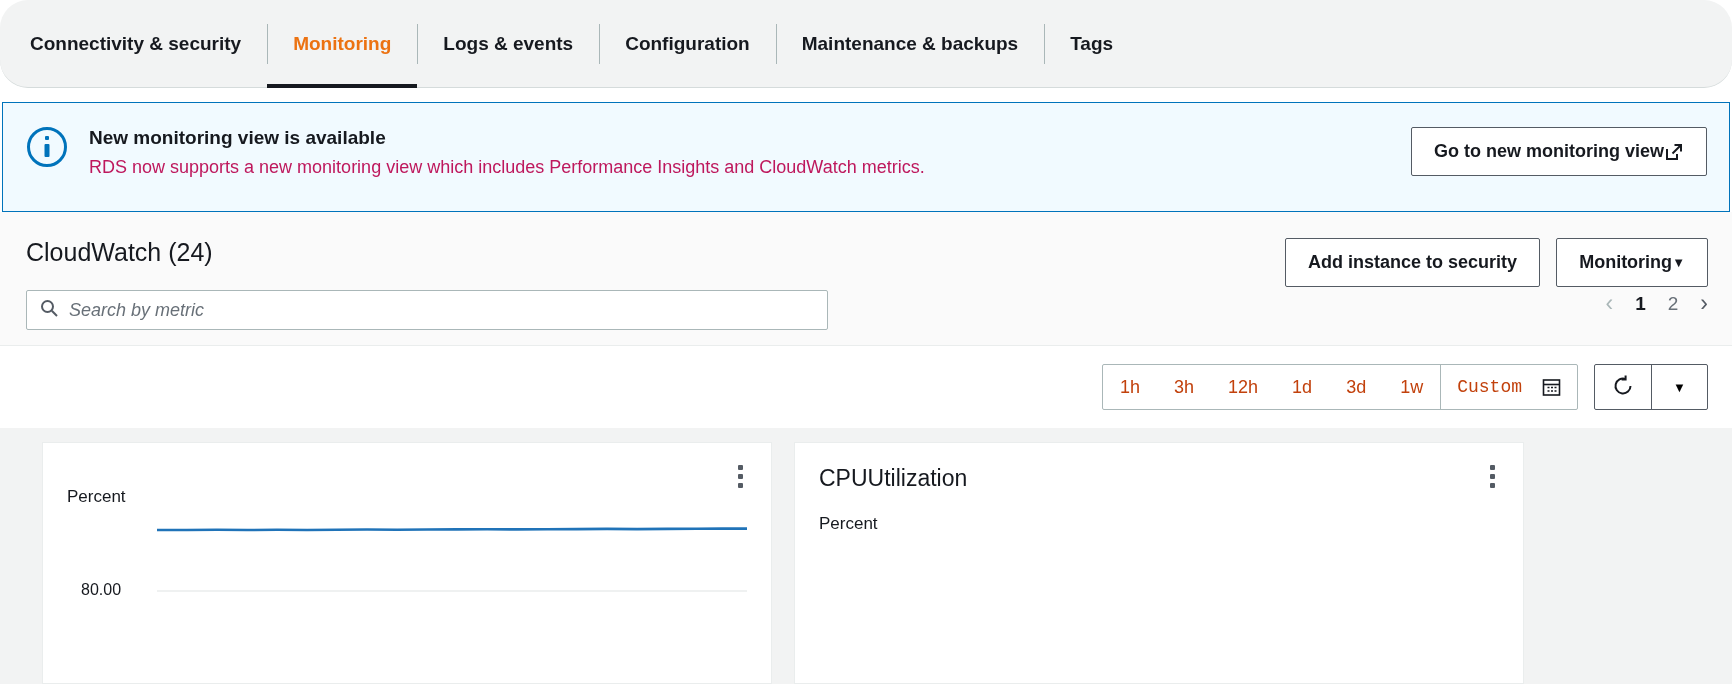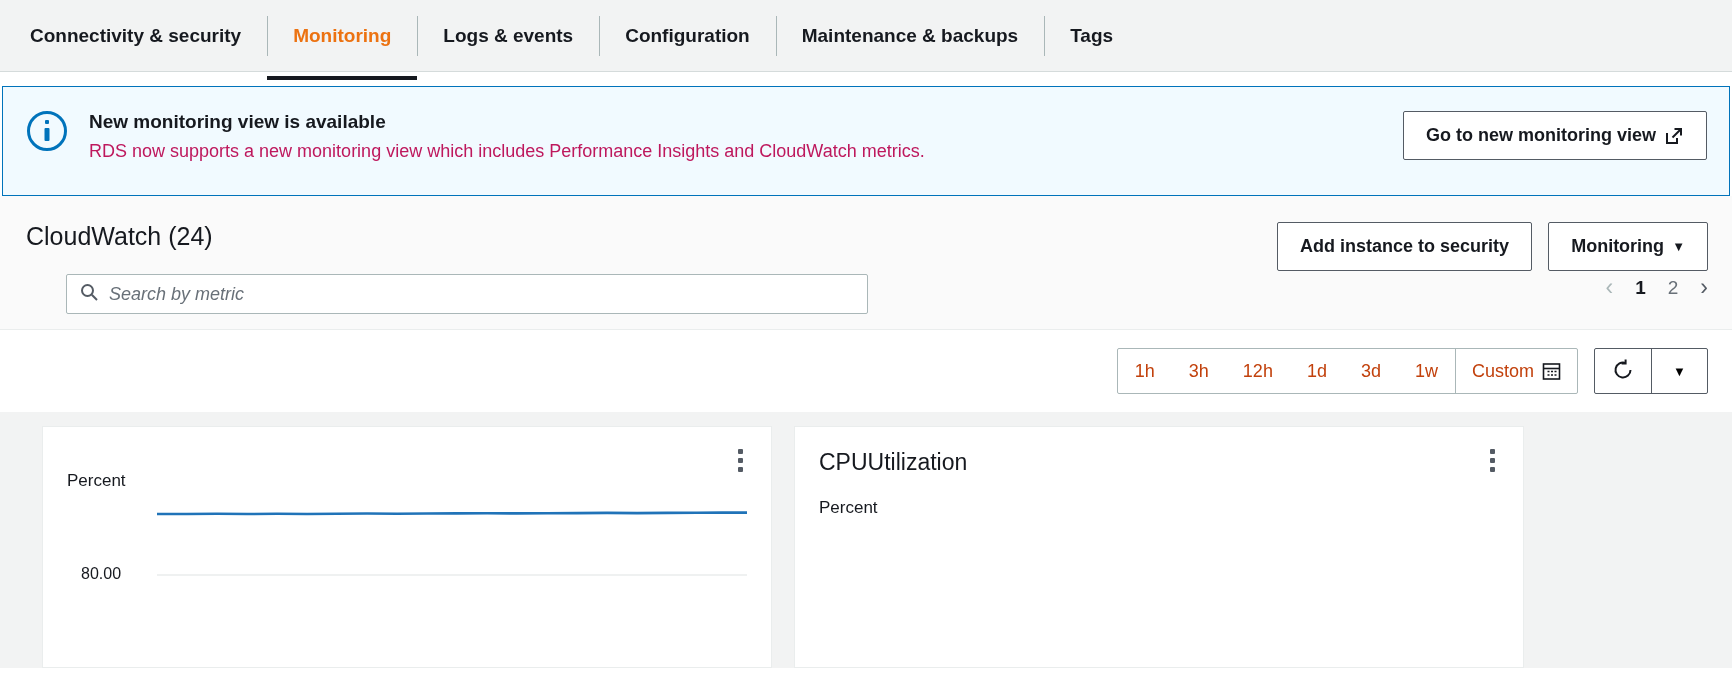--- a/index.html
+++ b/index.html
@@ -7,26 +7,27 @@
     width: 1732px; height: 692px;
     background: #ffffff;
     font-family: "Liberation Sans", sans-serif;
     color: #16191f;
     overflow: hidden;
   }
 
   
   .tabbar {
     position: relative;
-    height: 72px;
+    height: 88px;
     background: #f2f3f3;
     border-bottom: 1px solid #d5dbdb;
     display: flex;
     align-items: center;
     padding-left: 30px;
+    border-radius: 28px;
   }
   .tab {
     position: relative;
     height: 88px;
     display: flex;
     align-items: center;
     padding: 0 26px;
     font-size: 19px;
     font-weight: bold;
     color: #16191f;
@@ -107,21 +108,21 @@
     border: 1px solid #545b64;
     border-radius: 2px;
     color: #16191f;
     font-family: "Liberation Sans", sans-serif;
     font-size: 18px;
     font-weight: bold;
     padding: 13px 22px;
     cursor: pointer;
     display: inline-flex;
     align-items: center;
-    gap: 8px;
+    gap: 0;
     white-space: nowrap;
   }
   .ext-icon { display: inline-block; width: 20px; height: 20px; }
 
   
   .cw-head {
     background: #fafafa;
     border-bottom: 1px solid #eaeded;
     padding: 26px 24px 22px 26px;
     position: relative;
@@ -138,21 +139,20 @@
     display: flex;
     gap: 16px;
   }
   .caret { font-size: 13px; line-height: 1; }
 
   .search-row {
     position: absolute;
     left: 26px; right: 24px; top: 78px;
     display: flex;
     align-items: center;
-    margin-left: 40px;
   }
   .search-box {
     width: 802px; height: 40px;
     background: #ffffff;
     border: 1px solid #aab7b8;
     border-radius: 2px;
     display: flex;
     align-items: center;
     padding: 0 12px;
   }
@@ -206,22 +206,23 @@
     display: flex;
     align-items: center;
     padding: 0 17px;
     font-size: 18px;
     color: #c2410c;
     cursor: pointer;
     white-space: nowrap;
   }
   .range-item.custom {
     border-left: 1px solid #aab7b8;
-    gap: 8px;
+    gap: 20px;
     padding: 0 16px;
+    font-family: Liberation Mono, monospace;
   }
   .cal-icon { display: inline-block; width: 19px; height: 19px; }
   .icon-btn-group {
     display: flex;
     border: 1px solid #545b64;
     border-radius: 2px;
     background: #ffffff;
     height: 46px;
   }
   .icon-btn {

